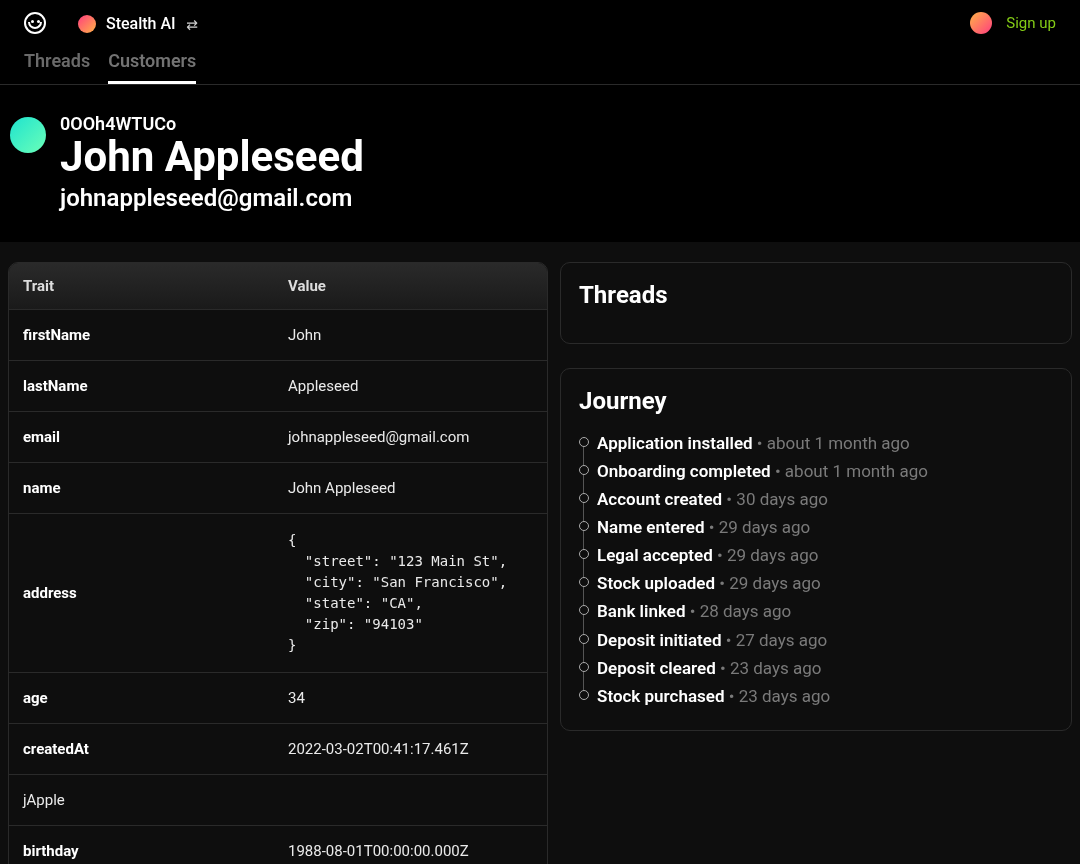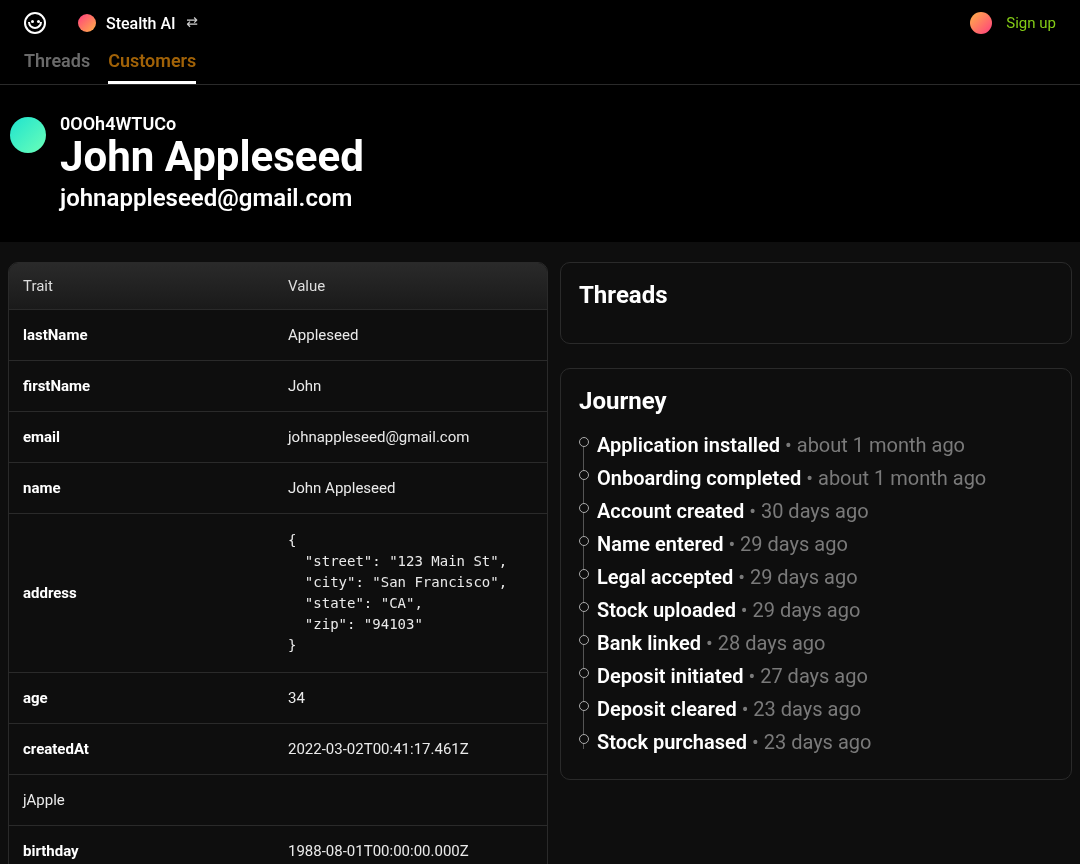--- a/index.html
+++ b/index.html
@@ -45,21 +45,21 @@
     content: "";
     position: absolute;
     width: 10px; height: 5px;
     border: 2px solid #fff;
     border-top: none;
     border-radius: 0 0 10px 10px;
     bottom: 3px;
   }
   .workspace {
     display: flex;
-    align-items: flex-start;
+    align-items: flex-end;
     gap: 10px;
     padding-left: 18px;
   }
   .ws-dot {
     width: 18px; height: 18px;
     border-radius: 50%;
     background: linear-gradient(135deg, #ff3d7f, #ffb347);
   }
   .ws-name {
     font-size: 16px;
@@ -92,21 +92,21 @@
     border-bottom: 1px solid #2a2a2a;
   }
   .tab {
     font-size: 18px;
     font-weight: 600;
     padding-bottom: 10px;
     color: #6a6a6a;
     cursor: pointer;
   }
   .tab.active {
-    color: #a16207;
+    color: #737373;
     border-bottom: 3px solid #fff;
   }
   .header-block {
     display: flex;
     gap: 14px;
     padding: 28px 10px 30px 10px;
   }
   .cust-avatar {
     width: 36px; height: 36px;
     border-radius: 50%;
@@ -137,21 +137,21 @@
   }
   .traits-table {
     flex: 0 0 540px;
     border: 1px solid #2a2a2a;
     border-radius: 10px;
     overflow: hidden;
   }
   .traits-header {
     display: flex;
     background: linear-gradient(#2a2a2a, #1a1a1a);
-    font-weight: 400;
+    font-weight: 700;
     font-size: 15px;
     color: #ddd;
   }
   .th-trait { width: 265px; padding: 14px 14px; }
   .th-value { flex: 1; padding: 14px 14px; }
   .trait-row {
     display: flex;
     border-top: 1px solid #2a2a2a;
     align-items: center;
     font-size: 15px;
@@ -204,21 +204,21 @@
     content: "";
     position: absolute;
     left: 4px;
     top: 10px;
     bottom: 10px;
     width: 1px;
     background: #555;
   }
   .journey-item {
     position: relative;
-    font-size: 20px;
+    font-size: 17px;
     line-height: 1.65;
   }
   .journey-item::before {
     content: "";
     position: absolute;
     left: -18px;
     top: 8px;
     width: 8px;
     height: 8px;
     border: 1.5px solid #aaa;
@@ -261,26 +261,26 @@
 
 <div class="main-section">
 
   <div class="traits-table">
     <div class="traits-header">
       <div class="th-trait">Trait</div>
       <div class="th-value">Value</div>
     </div>
     <div id="traits-body">
         <div class="trait-row">
+          <div class="td-trait">firstName</div>
+          <div class="td-value">John</div>
+        </div>
+        <div class="trait-row">
           <div class="td-trait">lastName</div>
           <div class="td-value">Appleseed</div>
-        </div>
-        <div class="trait-row">
-          <div class="td-trait">firstName</div>
-          <div class="td-value">John</div>
         </div>
         <div class="trait-row">
           <div class="td-trait">email</div>
           <div class="td-value">johnappleseed@gmail.com</div>
         </div>
         <div class="trait-row">
           <div class="td-trait">name</div>
           <div class="td-value">John Appleseed</div>
         </div>
         <div class="trait-row">

